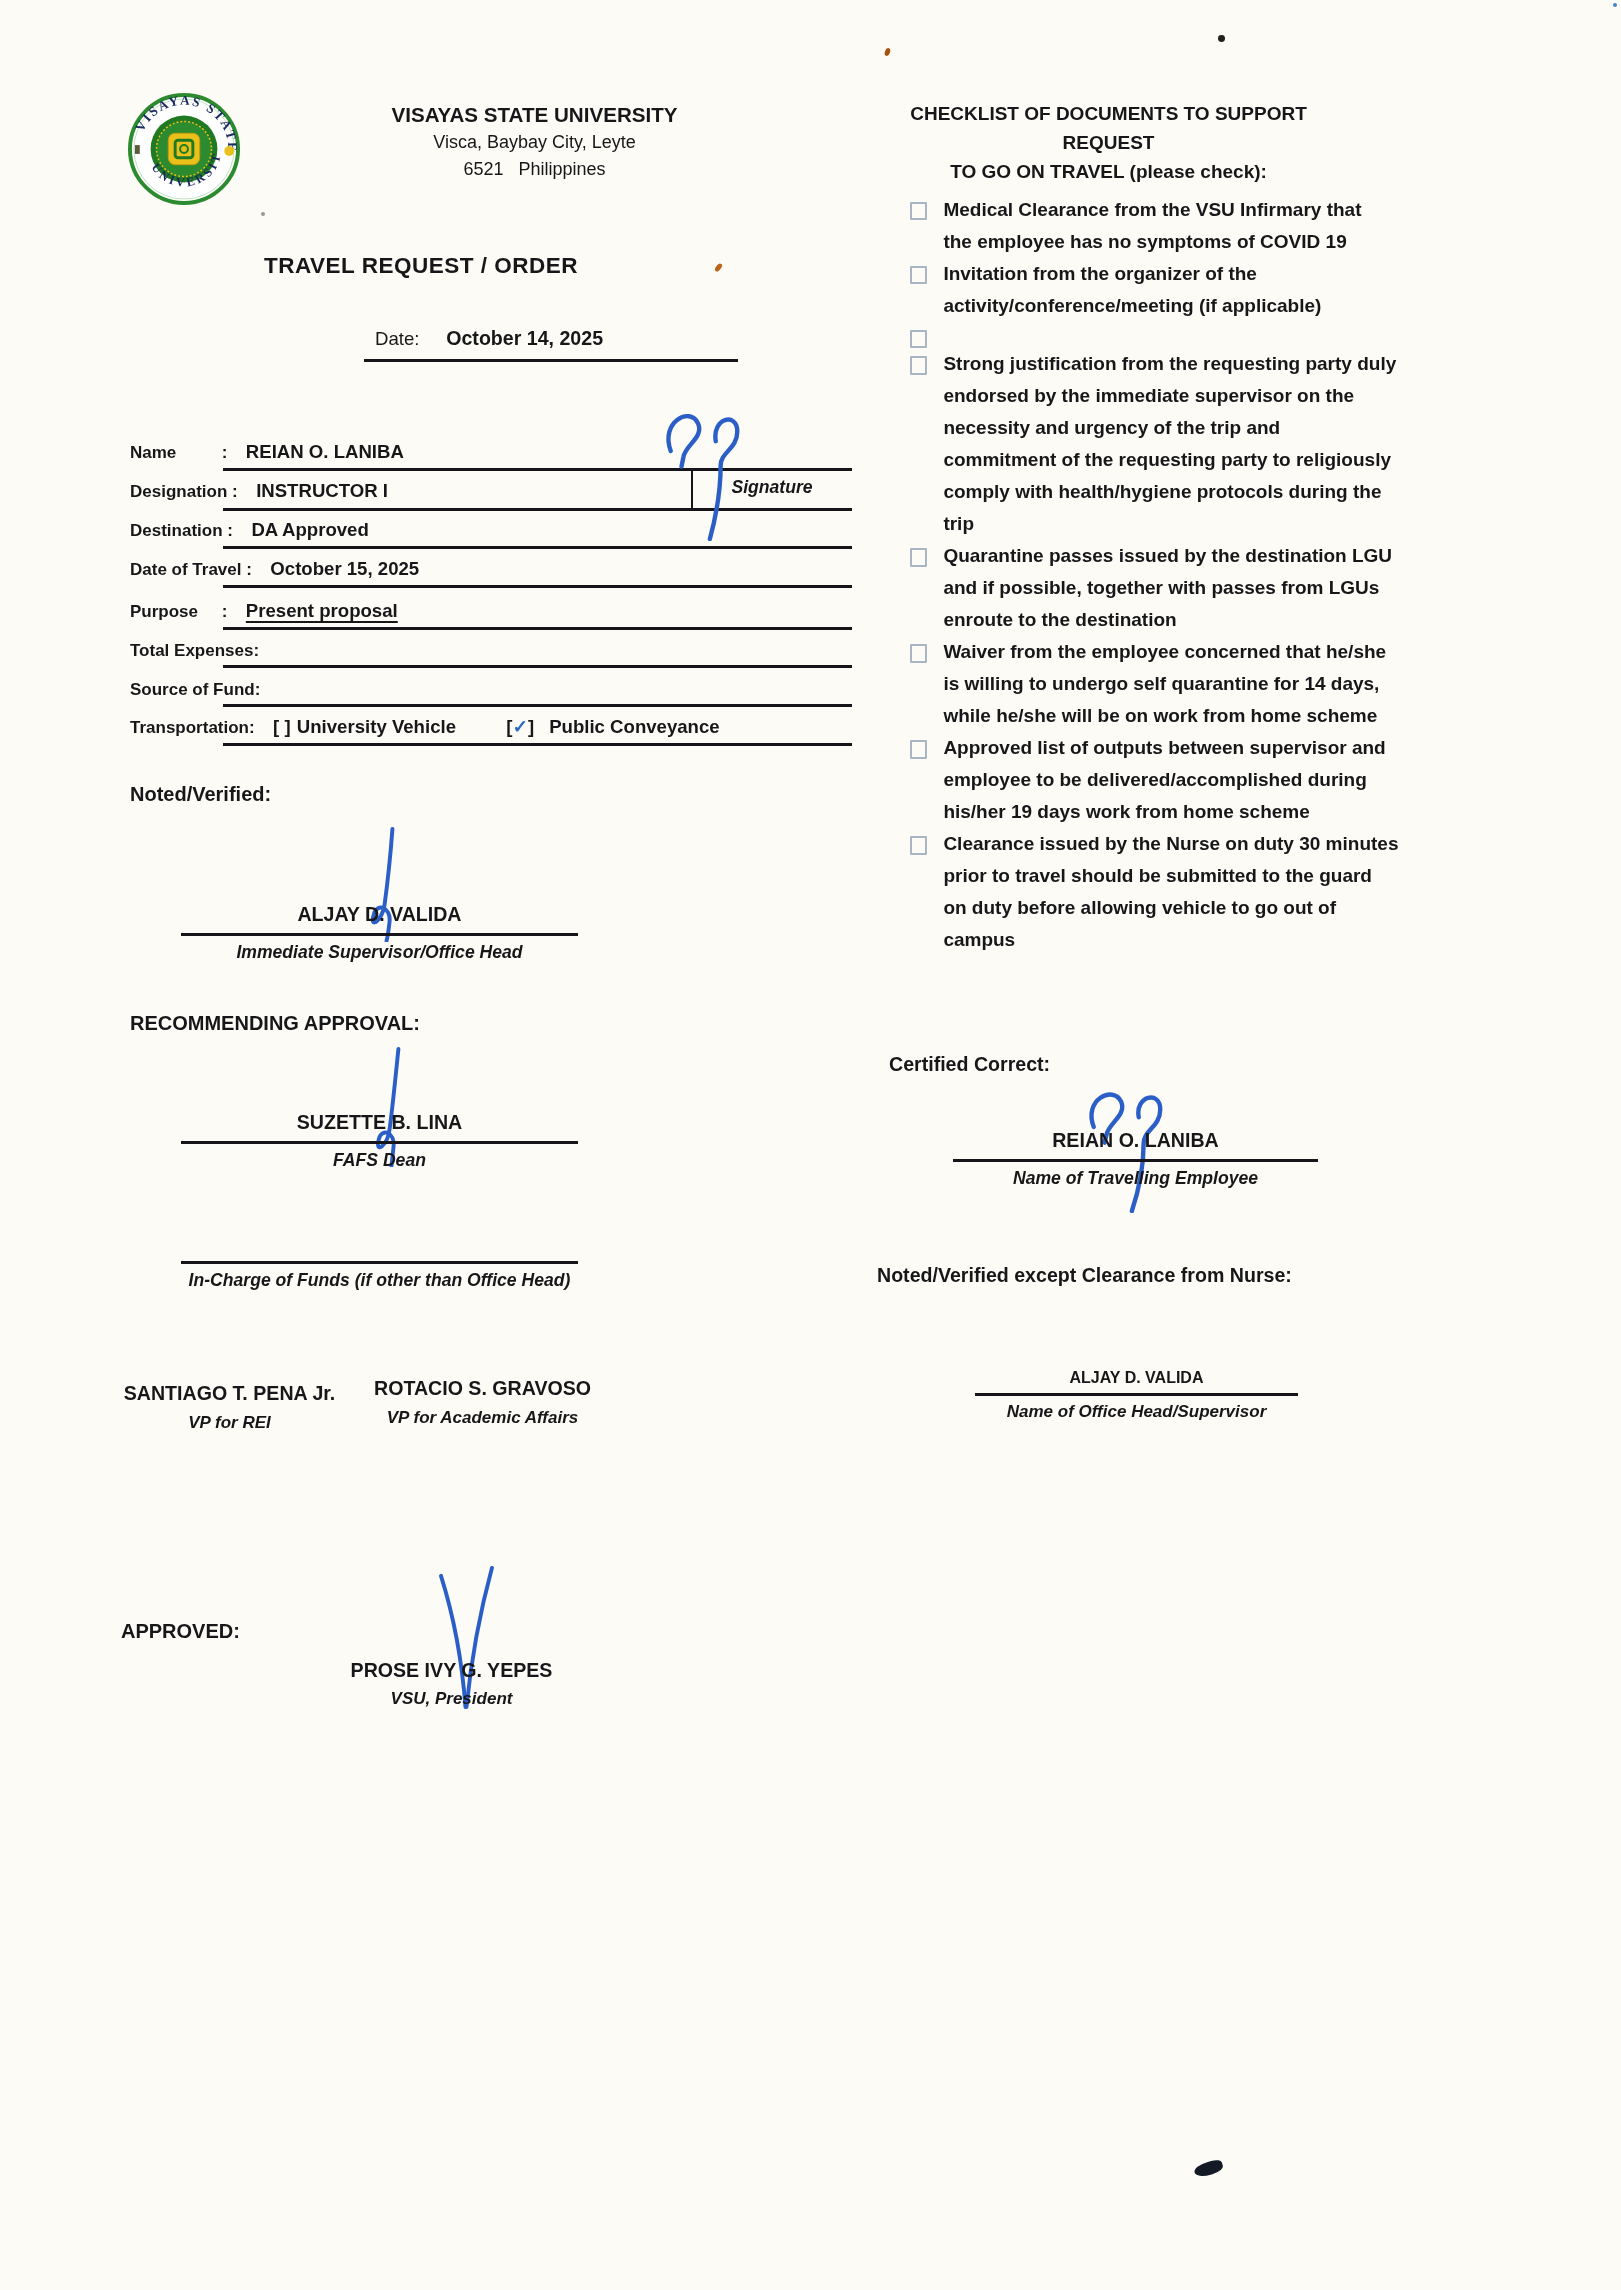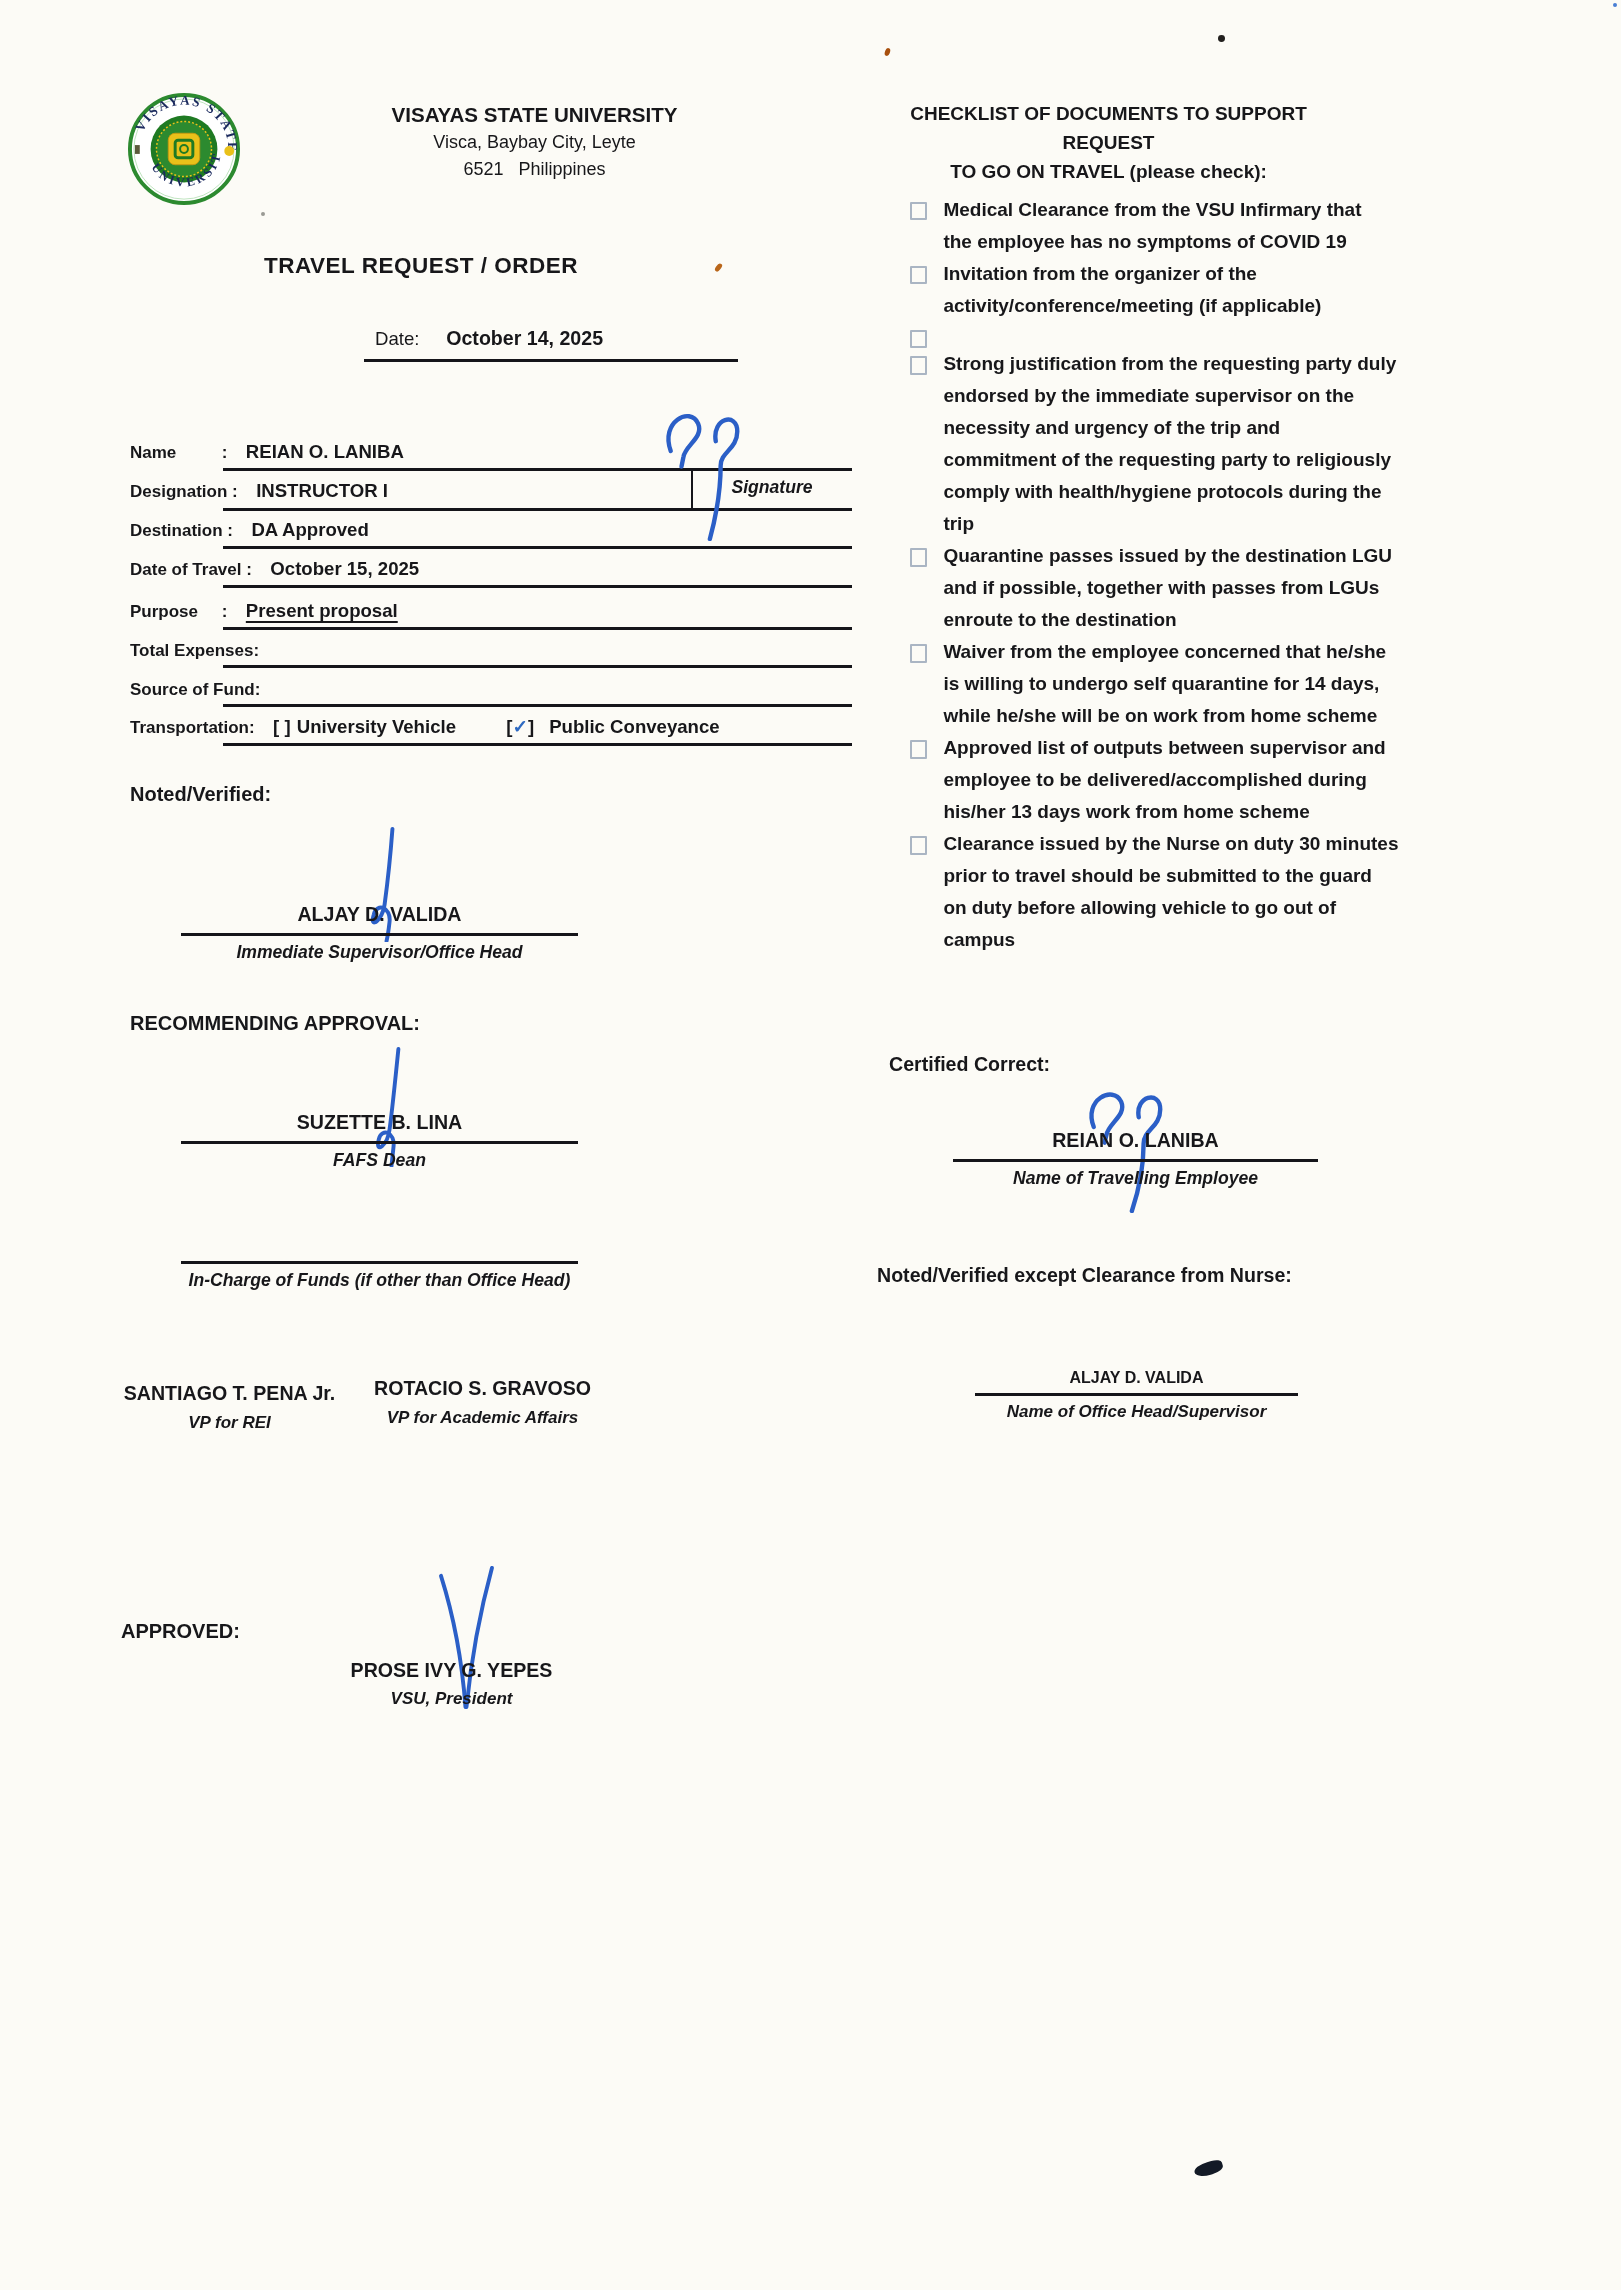--- a/index.html
+++ b/index.html
@@ -242,21 +242,21 @@
     <div class="cl-item">
       <span class="cl-box"></span>
       <span class="cl-text ws">Waiver from the employee concerned that he/she
 is willing to undergo self quarantine for 14 days,
 while he/she will be on work from home scheme</span>
     </div>
     <div class="cl-item">
       <span class="cl-box"></span>
       <span class="cl-text ws">Approved list of outputs between supervisor and
 employee to be delivered/accomplished during
-his/her 13 days work from home scheme</span>
+his/her 19 days work from home scheme</span>
     </div>
     <div class="cl-item">
       <span class="cl-box"></span>
       <span class="cl-text ws">Clearance issued by the Nurse on duty 30 minutes
 prior to travel should be submitted to the guard
 on duty before allowing vehicle to go out of
 campus</span>
     </div>
   </div>
 

